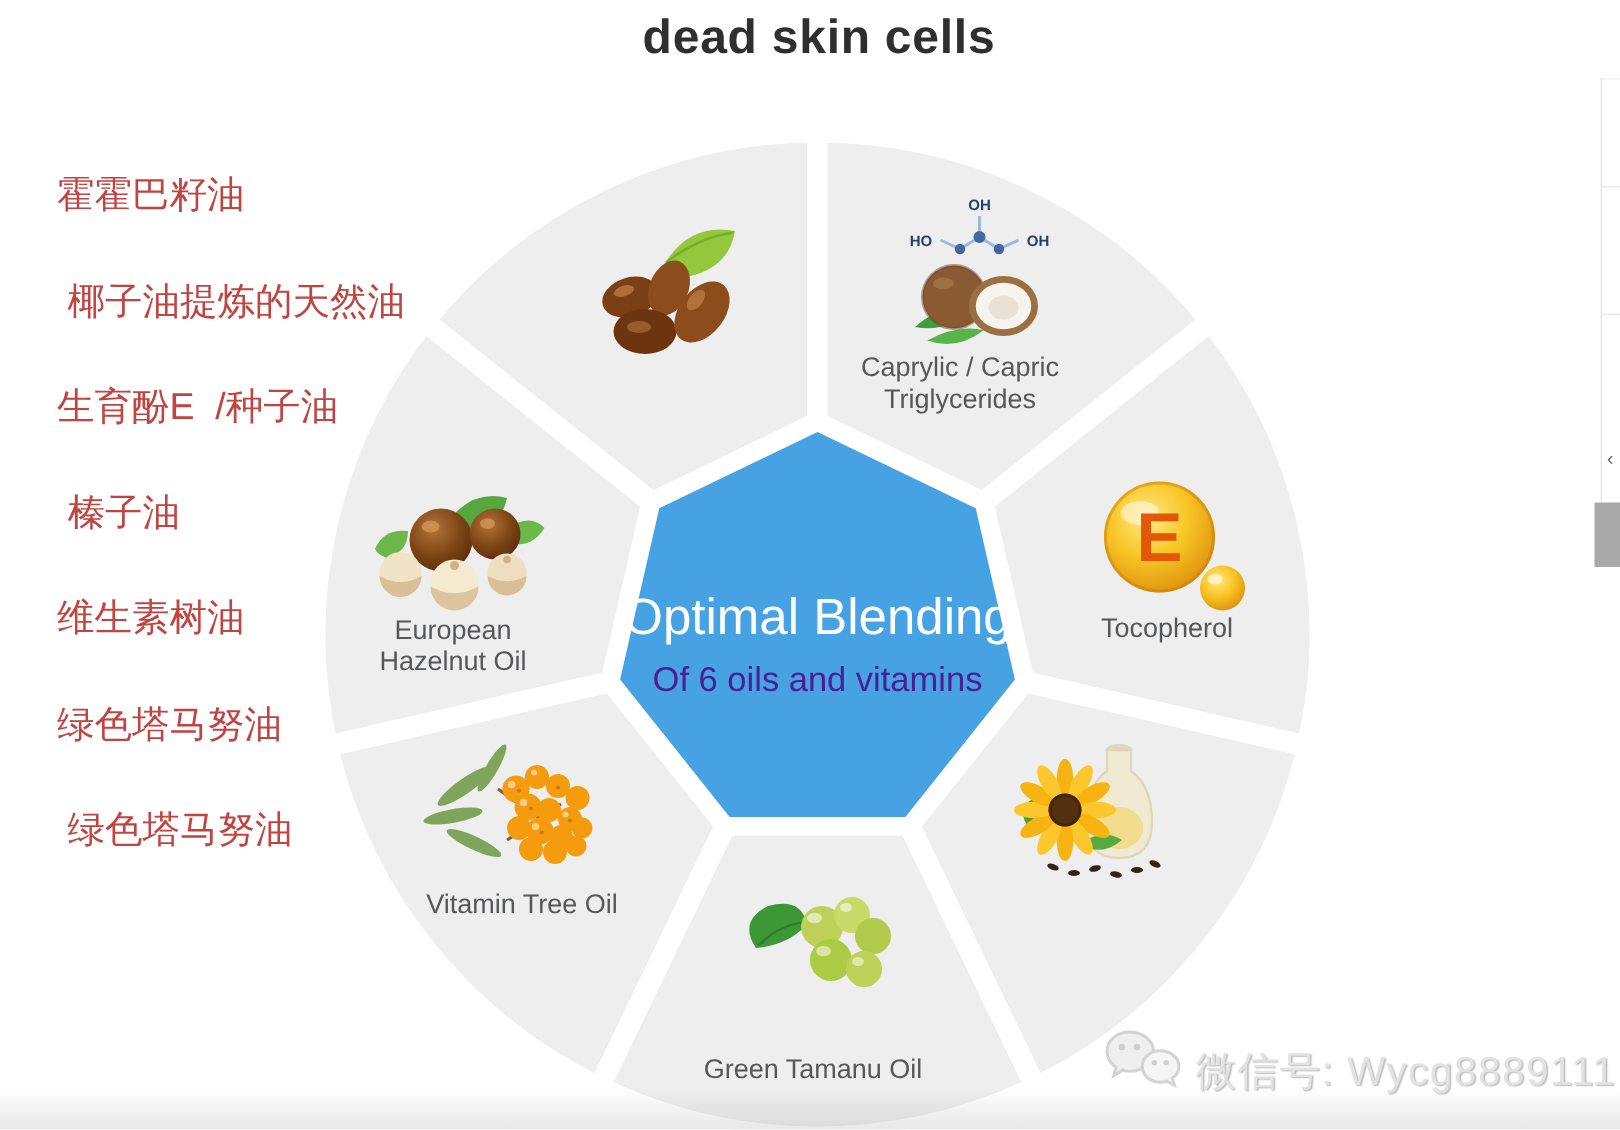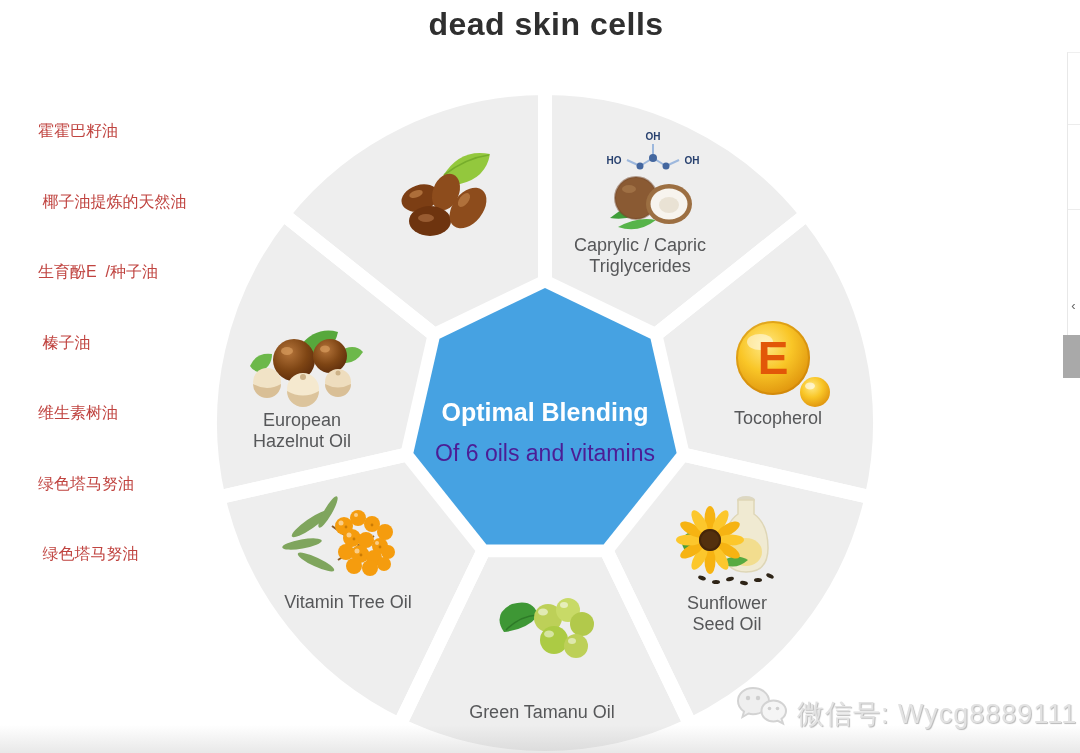--- a/index.html
+++ b/index.html
@@ -2,24 +2,24 @@
 <html><head>
 <meta charset="utf-8">
 <style>
   html,body{margin:0;padding:0;}
   body{width:1080px;height:753px;position:relative;overflow:hidden;background:#ffffff;
        font-family:"Liberation Sans","DejaVu Sans",sans-serif;}
   .stage{position:absolute;inset:0;}
   #wheel{position:absolute;left:0;top:0;}
   .page-title{position:absolute;left:546px;top:6px;transform:translateX(-50%);
        font-size:32px;font-weight:700;color:#2f2f2f;white-space:nowrap;letter-spacing:0.5px;}
-  .cn-notes{position:absolute;left:38px;top:72px;color:#c04440;font-size:16px;
+  .cn-notes{position:absolute;left:38px;top:72px;color:#c04440;font-size:25px;
        line-height:23.5px;white-space:pre;}
   .center-heading{position:absolute;left:545px;top:412px;transform:translate(-50%,-50%);
-       font-size:25px;font-weight:700;color:#ffffff;white-space:nowrap;}
+       font-size:34px;font-weight:400;color:#ffffff;white-space:nowrap;}
   .center-sub{position:absolute;left:545px;top:453px;transform:translate(-50%,-50%);
        font-size:23px;color:#4c1d95;white-space:nowrap;}
   .seg-label{position:absolute;transform:translate(-50%,-50%);text-align:center;
        font-size:18px;color:#565759;line-height:1.18;}
   .seg-label-0{left:640px;top:256px;width:170px;}
   .seg-label-1{left:778px;top:419px;width:160px;}
   .seg-label-2{left:727px;top:614px;width:110px;}
   .seg-label-3{left:542px;top:677px;width:220px;margin-top:36px;}
   .seg-label-4{left:348px;top:603px;width:220px;}
   .seg-label-5{left:302px;top:431px;width:140px;}
@@ -80,21 +80,20 @@
     <div>维生素树油</div>
     <div>绿色塔马努油</div>
     <div> 绿色塔马努油</div>
   </div>
 
   <div class="center-heading">Optimal Blending</div>
   <div class="center-sub">Of 6 oils and vitamins</div>
 
   <div class="seg-label seg-label-0">Caprylic / Capric Triglycerides</div>
   <div class="seg-label seg-label-1">Tocopherol</div>
-  <div class="seg-label seg-label-2">Sunflower Seed Oil</div>
   <div class="seg-label seg-label-3">Green Tamanu Oil</div>
   <div class="seg-label seg-label-4">Vitamin Tree Oil</div>
   <div class="seg-label seg-label-5">European Hazelnut Oil</div>
 
   <svg class="icon icon-jojoba" width="120" height="104" viewBox="0 0 120 104">
     <path d="M57 34 Q74 6 104 12 Q100 36 74 42 Q62 42 57 34Z" fill="#93c83d"></path>
     <path d="M58 33 Q80 16 103 13" stroke="#76ad2b" stroke-width="1.6" fill="none"></path>
     <ellipse transform="rotate(-18 34 56)" cx="34" cy="56" rx="19" ry="13" fill="#7c3e14"></ellipse>
     <ellipse transform="rotate(22 60 50)" cx="60" cy="50" rx="13" ry="19" fill="#8d4c1c"></ellipse>
     <ellipse cx="44" cy="79" rx="21" ry="15" fill="#6e340f"></ellipse>

